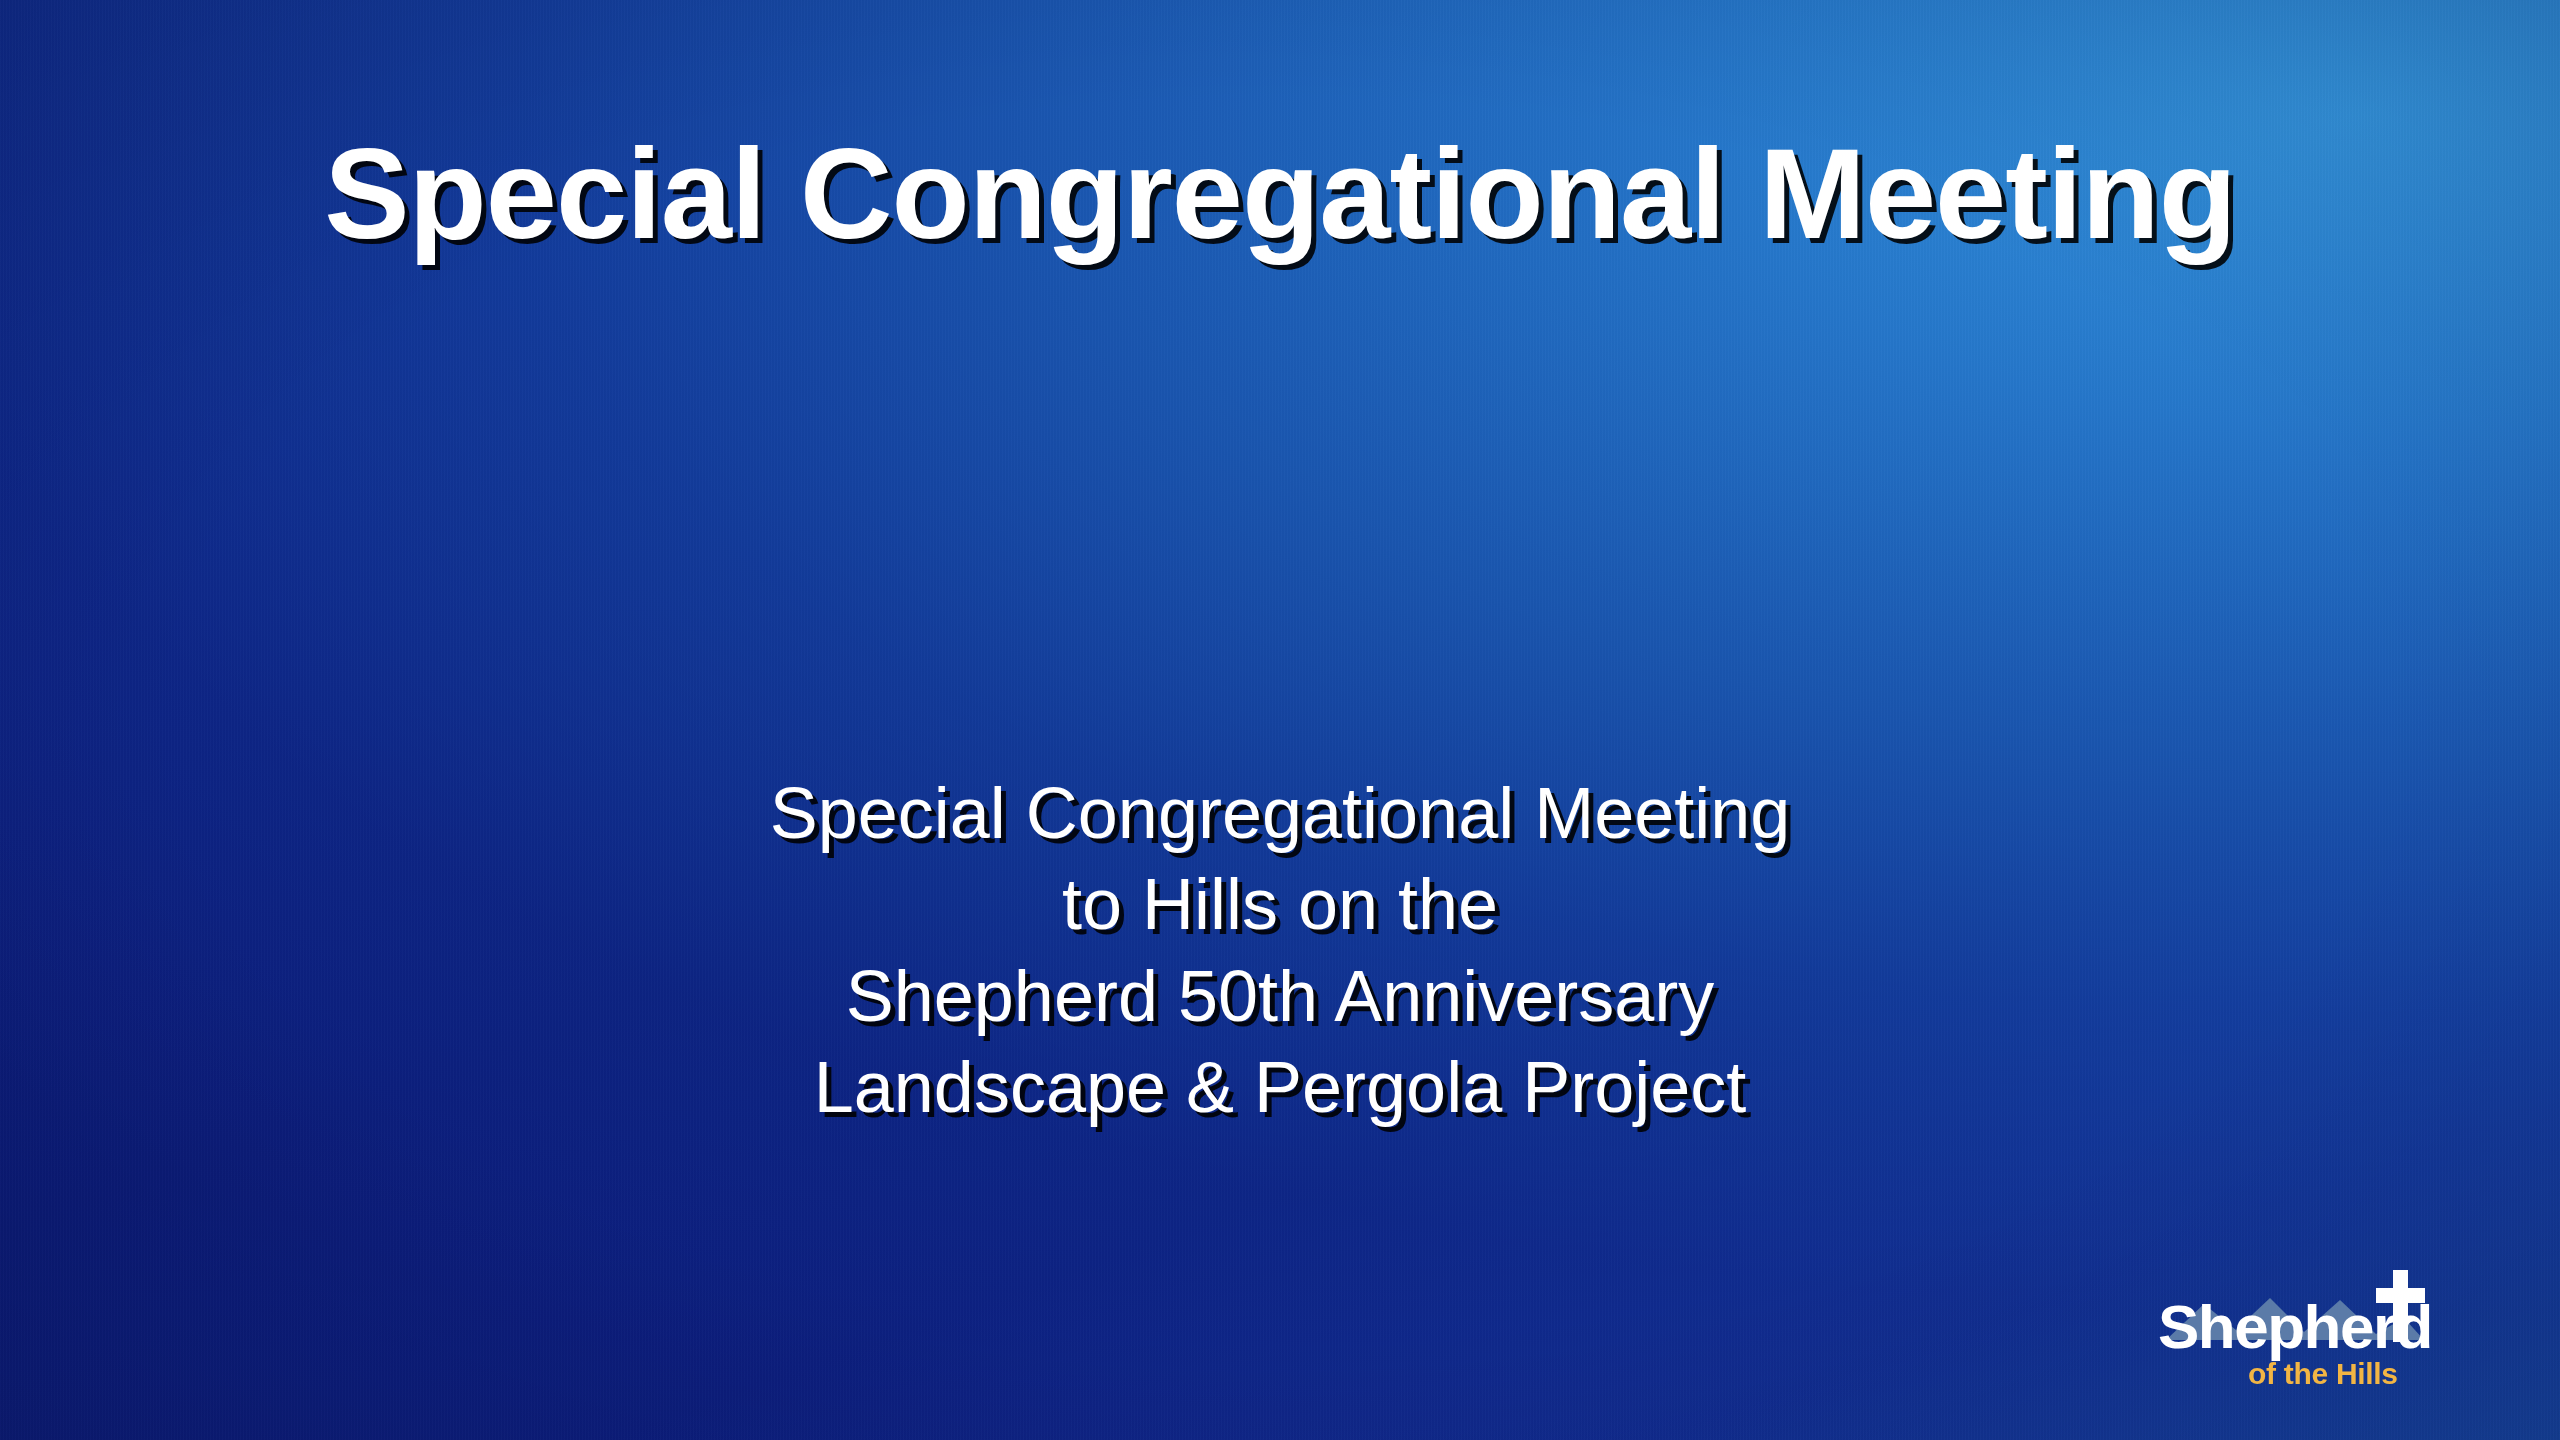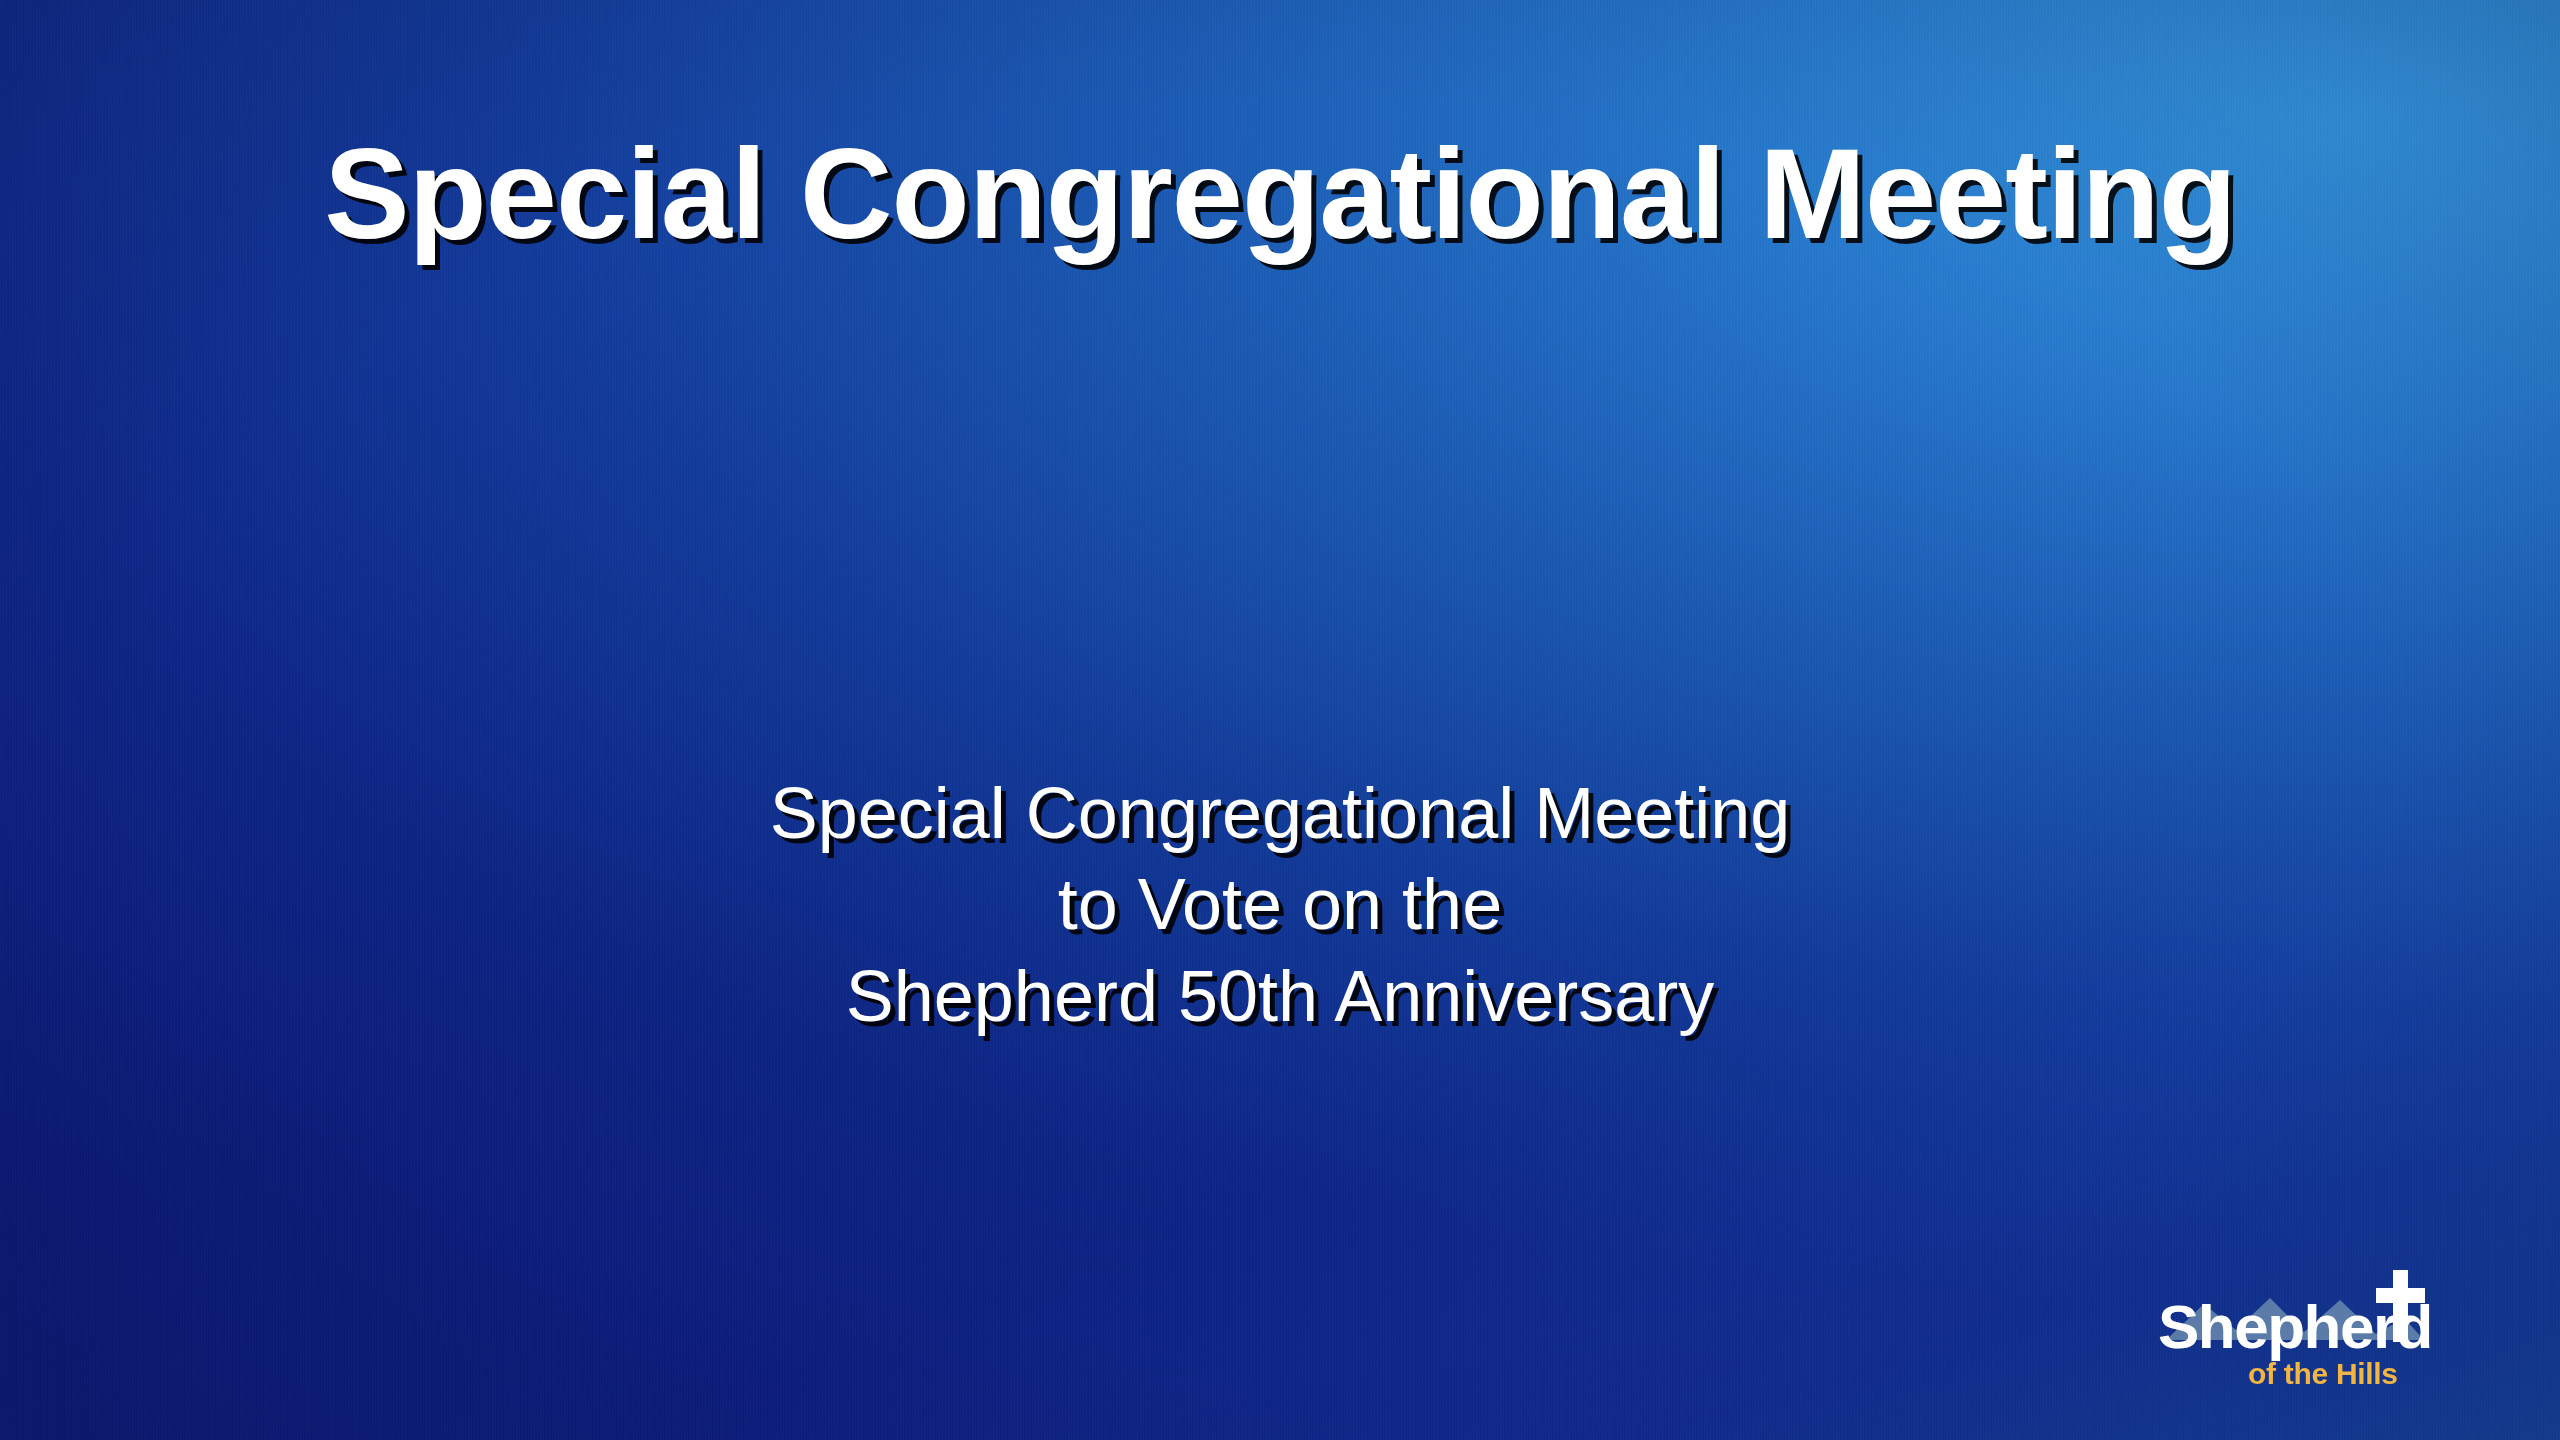--- a/index.html
+++ b/index.html
@@ -127,22 +127,23 @@
   <div id="texture"></div>
   <div id="vignette"></div>
 
   <div id="content">
 
     <h1 id="title" class="shadowed">Special Congregational Meeting</h1>
 
 
     <div id="description">
       <div class="desc-line shadowed">Special Congregational Meeting</div>
-      <div class="desc-line shadowed">to Vote on the</div>
+      <div class="desc-line shadowed">to Hills on the</div>
       <div class="desc-line shadowed">Shepherd 50th Anniversary</div>
+      <div class="desc-line shadowed">Landscape &amp; Pergola Project</div>
     </div>
 
   </div>
 
   <div id="logo">
     <svg viewBox="0 0 330 132" xmlns="http://www.w3.org/2000/svg" aria-hidden="true">
 
       <g>
         <path d="M14 78 L52 42 L84 68 L118 36 L152 70 L188 38 L224 72 L252 56 L272 78 Z" fill="#5b7ba8"></path>
       </g>

